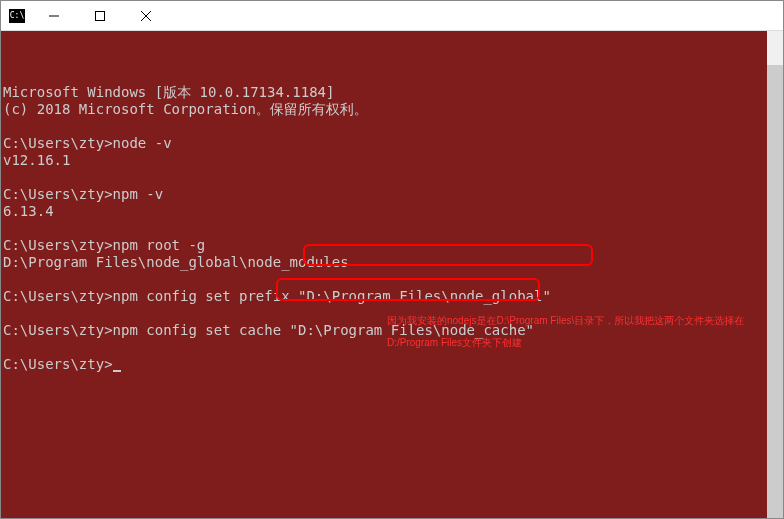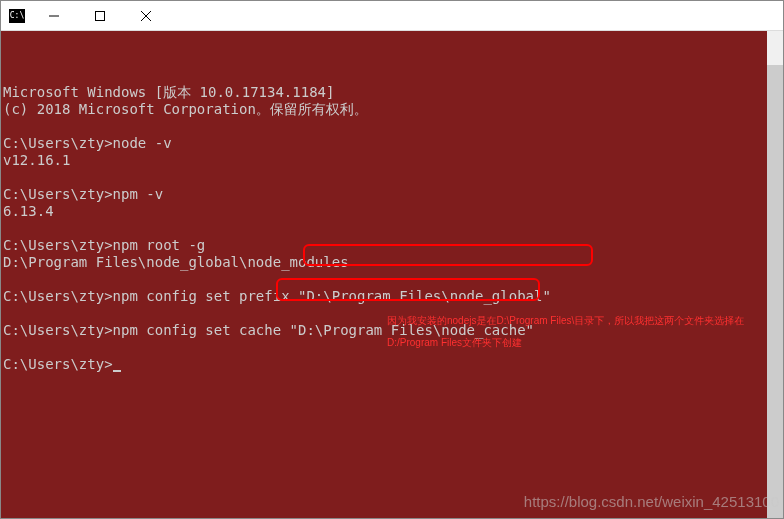--- a/index.html
+++ b/index.html
@@ -180,19 +180,18 @@
 <span></span>
 <span>C:\Users\zty&gt;</span><span>npm config set cache "D:\Program Files\node_cache"</span>
 <span></span>
 <span>C:\Users\zty&gt;</span><span class="cursor"></span>
     </div>
 
     <div class="terminal-scrollbar">
       <div class="scrollbar-thumb"></div>
     </div>
 
-    <div class="watermark">https://blog.csdn.net/weixin_42513100</div>
   </div>
 </div>
 
 <div class="highlight-box hb1"></div>
 <div class="highlight-box hb2"></div>
 <div class="annotation">因为我安装的nodejs是在D:\Program Files\目录下，所以我把这两个文件夹选择在D:/Program Files文件夹下创建</div>
 
 </body></html>

